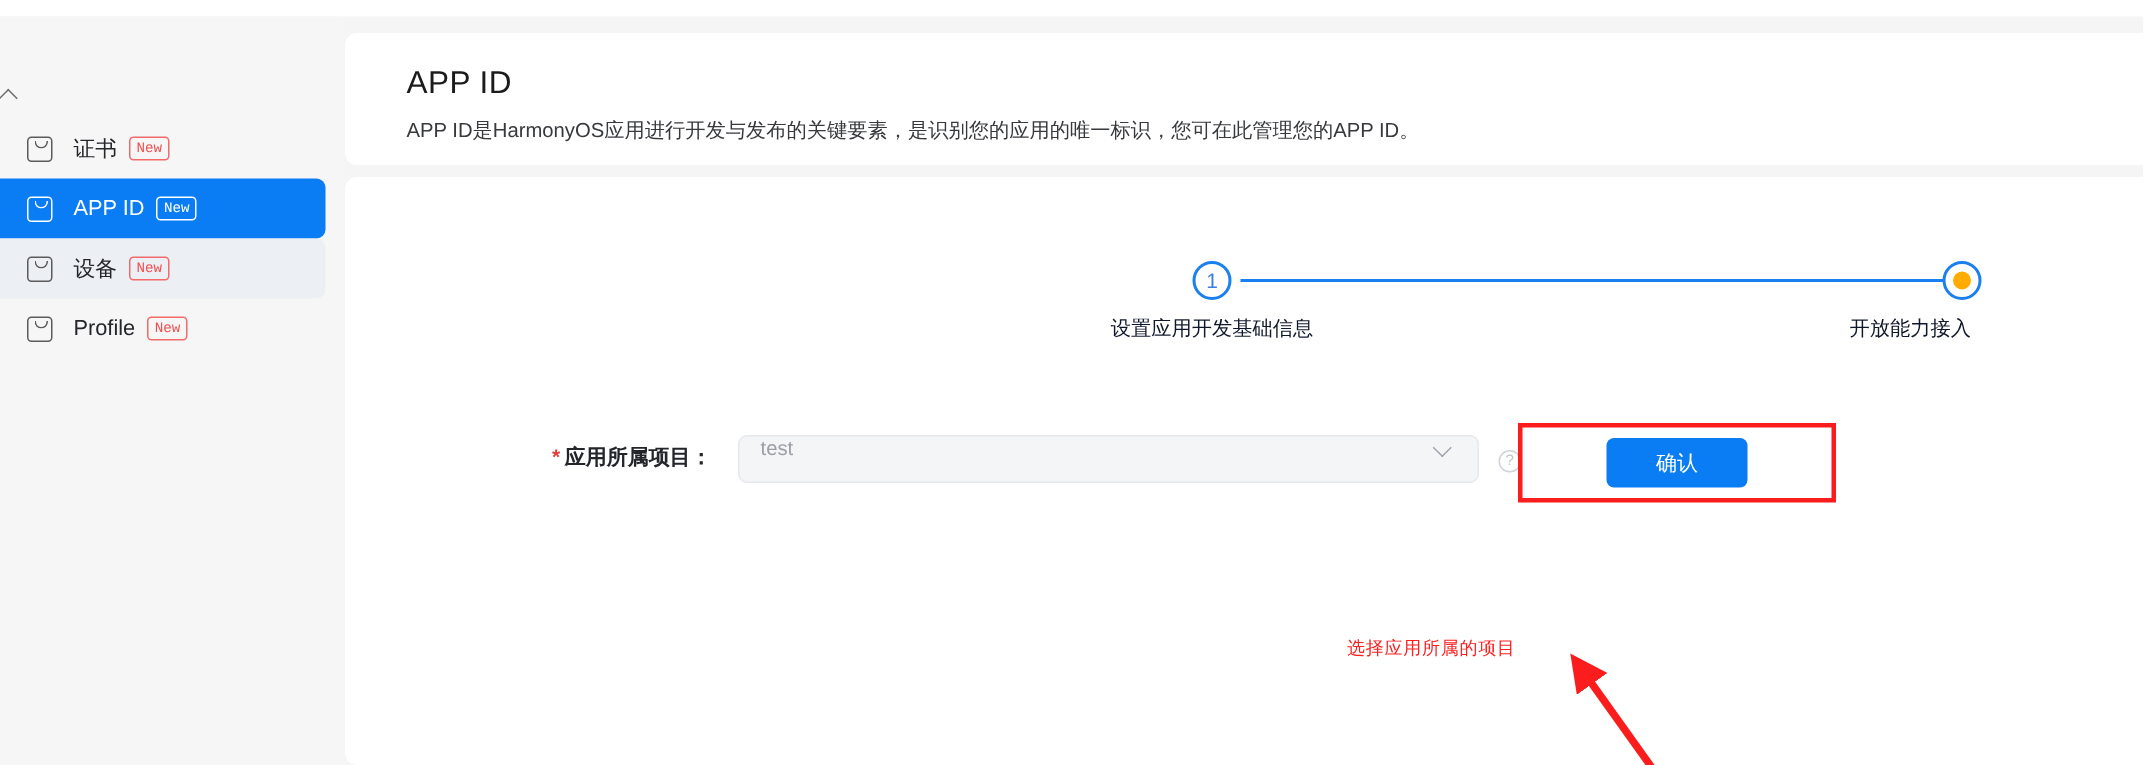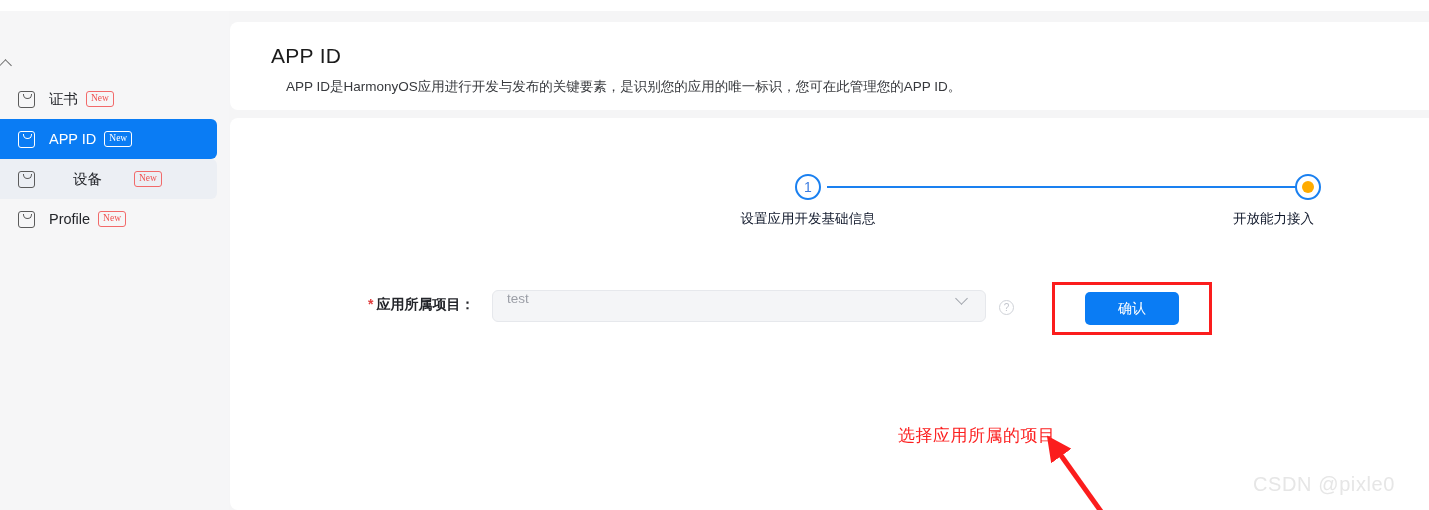--- a/index.html
+++ b/index.html
@@ -92,21 +92,20 @@
     box-sizing: border-box;
     border-radius: 0 6px 6px 0;
     cursor: pointer;
     user-select: none;
   }
   .nav-item.selected {
     background: #0a7cf4;
   }
   .nav-item.hovered {
     background: #eceff4;
-    gap: 24px;
   }
   .nav-icon {
     width: 17px;
     height: 17px;
     border: 1.2px solid #5b5b5b;
     border-radius: 3px;
     position: relative;
     flex: 0 0 auto;
     box-sizing: border-box;
   }
@@ -133,21 +132,21 @@
   .nav-item.selected .nav-label { color: #ffffff; }
 
   .badge-new {
     margin-left: 8px;
     font-size: 9.5px;
     line-height: 1;
     padding: 2px 4px 3px 4px;
     border: 1px solid #f26a6a;
     border-radius: 3px;
     color: #f05050;
-    font-family: Liberation Serif, serif;
+    font-family: Liberation Mono, monospace;
     white-space: nowrap;
   }
   .nav-item.selected .badge-new {
     border-color: #ffffff;
     color: #ffffff;
   }
 
   
   .card {
     position: absolute;
@@ -163,21 +162,21 @@
   .page-title {
     position: absolute;
     left: 41px;
     top: 22px;
     font-size: 21px;
     color: #1b1b1b;
     letter-spacing: 0.3px;
   }
   .page-desc {
     position: absolute;
-    left: 56px;
+    left: 41px;
     top: 56px;
     font-size: 13.5px;
     color: #37393d;
     white-space: nowrap;
   }
 
   .main-card {
     left: 230px;
     top: 118px;
     width: 1199px;
@@ -299,28 +298,27 @@
     display: flex;
     align-items: center;
     justify-content: center;
     line-height: 1;
     cursor: pointer;
   }
   .confirm-wrap {
     position: absolute;
     left: 782px;
     top: 164px;
-    width: 160px;
+    width: 212px;
     height: 53px;
     border: 3px solid #fb1d1d;
     box-sizing: border-box;
     display: flex;
     align-items: center;
     justify-content: center;
-    margin-left: 40px;
   }
   .confirm-btn {
     width: 94px;
     height: 33px;
     background: #0a7cf4;
     border: none;
     border-radius: 5px;
     color: #ffffff;
     font-size: 14px;
     font-family: "Liberation Sans", sans-serif;
@@ -336,21 +334,21 @@
     left: 800px;
     top: 310px;
     width: 120px;
     height: 120px;
     pointer-events: none;
   }
   .annot-text {
     position: absolute;
     left: 898px;
     top: 424px;
-    font-size: 17px;
+    font-size: 12px;
     color: #fc2020;
     white-space: nowrap;
     letter-spacing: 0.5px;
   }
 
   
   .watermark {
     position: absolute;
     left: 1253px;
     top: 473px;
@@ -443,14 +441,13 @@
           <polygon points="0,0 5,2.5 0,5" fill="#fb1d1d"></polygon>
         </marker>
       </defs>
       <line x1="90" y1="110" x2="25" y2="19" stroke="#fb1d1d" stroke-width="5" marker-end="url(#arrowhead)"></line>
     </svg>
 
   </div>
 
   <div class="annot-text">选择应用所属的项目</div>
 
-  <div class="watermark">CSDN @pixle0</div>
 </div>
 
 </body></html>

